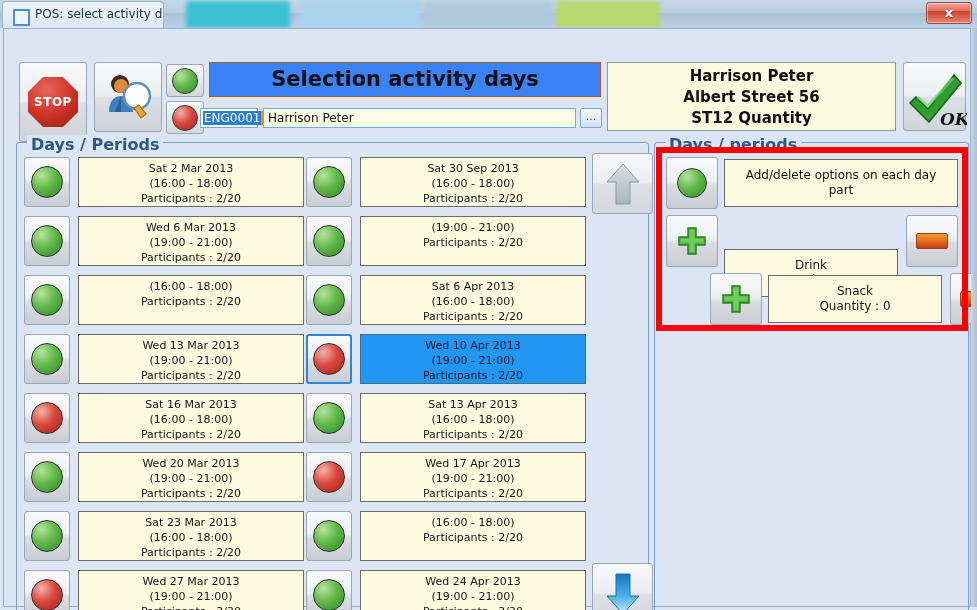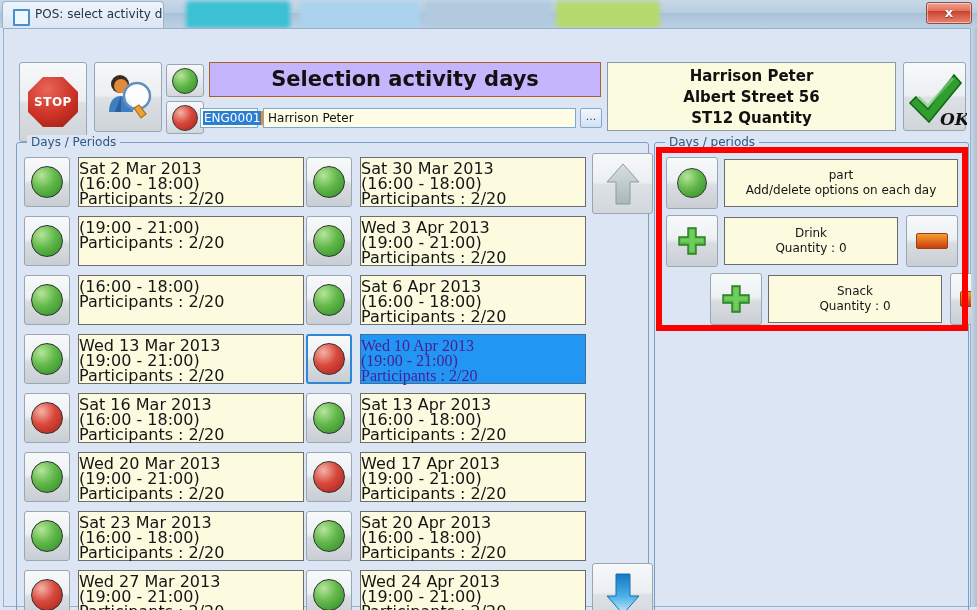--- a/index.html
+++ b/index.html
@@ -123,21 +123,21 @@
     color:#fff; font-size:12px; font-weight:bold;
     text-align:center; line-height:50px;
     letter-spacing:.5px;
     font-family:"DejaVu Sans", sans-serif;
   }
   .lookup-icon { position:absolute; left:50%; top:50%; transform:translate(-50%,-50%); width:54px; height:54px; }
 
   .banner {
     position:absolute; left: 205px; top: 33px;
     width: 392px; height: 35px;
-    background: #c4b5fd;
+    background: #3b82f6;
     border: 1px solid #b05c1f;
     box-sizing:border-box;
     text-align:center;
     font-size: 21px; font-weight: bold; color: #111;
     line-height: 33px;
     font-family: "DejaVu Sans", sans-serif;
   }
 
   .code-field {
     position:absolute; left: 196px; top: 79px;
@@ -201,23 +201,24 @@
     position:absolute;
     border: 1px solid #7a9fc6;
     border-radius: 3px;
     box-sizing: border-box;
     background: transparent;
   }
   .group-label {
     position:absolute; top: -8px; left: 10px;
     background: #dbe5f3;
     padding: 0 4px;
-    font-size: 12px; color: #2b5886;
+    font-size: 16px; color: #2b5886;
     font-family:"DejaVu Sans", sans-serif;
     white-space:nowrap;
+    font-weight:bold;
   }
   #group-left  { left: 12px;  top: 113px; width: 633px; height: 484px; }
   #group-right { left: 650px; top: 113px; width: 315px; height: 484px; }
 
   
   .col { position:absolute; }
   #col1 { left: 20px; top: 124px; }
   #col2 { left: 302px; top: 124px; }
 
   .day-row { position: relative; height: 59px; margin-bottom: 0px; }
@@ -233,30 +234,30 @@
     transform:translate(-50%,-50%);
     width: 30px; height: 30px; border-radius:50%;
     border: 1px solid #333;
   }
   .day-info {
     position:absolute; left: 54px; top: 4px;
     width: 226px; height: 50px;
     background: #fcfbdf;
     border: 1px solid #6c6c6c;
     box-sizing:border-box;
-    font-size: 16px; color:#151515;
+    text-align:center;
+    font-size: 11px; color:#151515;
     line-height: 15px;
     padding-top: 3px;
     font-family:"DejaVu Sans", sans-serif;
   }
   .day-row.selected .day-info {
     background: #2196f3;
-    color: #4c1d95;
+    color: #0f172a;
     border-color: #3f6e96;
-    font-family: Liberation Serif, serif;
   }
   .day-row.selected .day-led-btn {
     border: 2px solid #2d86d6;
   }
 
   
   .arrow-btn {
     position:absolute;
     width: 61px; height: 61px;
     background: linear-gradient(to bottom,#f6f8fa 0%, #eceff2 48%, #dde1e5 52%, #d3d8dd 100%);
@@ -411,20 +412,21 @@
             <div>Sat 2 Mar 2013</div>
             <div>(16:00 - 18:00)</div>
             <div>Participants : 2/20</div>
           </div>
         </div>
         <div class="day-row">
           <div class="day-led-btn">
             <span class="day-led led-green"></span>
           </div>
           <div class="day-info">
+            <div>Wed 6 Mar 2013</div>
             <div>(19:00 - 21:00)</div>
             <div>Participants : 2/20</div>
           </div>
         </div>
         <div class="day-row">
           <div class="day-led-btn">
             <span class="day-led led-green"></span>
           </div>
           <div class="day-info">
             <div>(16:00 - 18:00)</div>
@@ -481,31 +483,30 @@
             <div>Participants : 2/20</div>
           </div>
         </div>
       </div>
     <div class="col" id="col2">
         <div class="day-row">
           <div class="day-led-btn">
             <span class="day-led led-green"></span>
           </div>
           <div class="day-info">
-            <div>Sat 30 Mar 2013</div>
-            <div>(16:00 - 18:00)</div>
-            <div>Participants : 2/20</div>
-          </div>
-        </div>
-        <div class="day-row">
-          <div class="day-led-btn">
-            <span class="day-led led-green"></span>
-          </div>
-          <div class="day-info">
-            <div>Wed 3 Apr 2013</div>
+            <div>Sat 30 Sep 2013</div>
+            <div>(16:00 - 18:00)</div>
+            <div>Participants : 2/20</div>
+          </div>
+        </div>
+        <div class="day-row">
+          <div class="day-led-btn">
+            <span class="day-led led-green"></span>
+          </div>
+          <div class="day-info">
             <div>(19:00 - 21:00)</div>
             <div>Participants : 2/20</div>
           </div>
         </div>
         <div class="day-row">
           <div class="day-led-btn">
             <span class="day-led led-green"></span>
           </div>
           <div class="day-info">
             <div>Sat 6 Apr 2013</div>
@@ -541,21 +542,20 @@
             <div>Wed 17 Apr 2013</div>
             <div>(19:00 - 21:00)</div>
             <div>Participants : 2/20</div>
           </div>
         </div>
         <div class="day-row">
           <div class="day-led-btn">
             <span class="day-led led-green"></span>
           </div>
           <div class="day-info">
-            <div>Sat 20 Apr 2013</div>
             <div>(16:00 - 18:00)</div>
             <div>Participants : 2/20</div>
           </div>
         </div>
         <div class="day-row">
           <div class="day-led-btn">
             <span class="day-led led-green"></span>
           </div>
           <div class="day-info">
             <div>Wed 24 Apr 2013</div>
@@ -588,32 +588,32 @@
         <path d="M10 1 L24 1 L24 23 L33 23 L17 41 L1 23 L10 23 Z" fill="url(#gdn)" stroke="#1b6fa8" stroke-width="1"></path>
       </svg>
     </div>
 
     <div id="options-panel">
         <div class="opt-row" style="left: 662px; top: 128px; width: 292px; height: 52px;">
           <div class="opt-btn" style="left: 0px;">
             <span class="led led-green" style="width: 28px; height: 28px;"></span>
           </div>
           <div class="opt-info" style="left: 58px; width: 234px;">
+            <div>Add/delete options on each day</div>
             <div>part</div>
-            <div>Add/delete options on each day</div>
           </div>
         </div>
         <div class="opt-row" style="left: 662px; top: 186px; width: 292px; height: 52px;">
           <div class="opt-btn" style="left: 0px;">
             <svg class="plus-glyph" viewBox="0 0 30 30">
               <path d="M11 2 H19 V11 H28 V19 H19 V28 H11 V19 H2 V11 H11 Z" fill="#4fbb3c" stroke="#2a7d1e" stroke-width="1.4"></path>
               <path d="M12.5 3.5 H17.5 V12.5 H26.5 V16.5 H17.5 V26 H12.5 V16.5 H3.5 V12.5 H12.5 Z" fill="#8fd97f" opacity=".55"></path>
             </svg>
           </div>
-          <div class="opt-info" style="left: 58px; width: 174px;">
+          <div class="opt-info" style="left: 58px; width: 174px; margin-top: 32px;">
             <div>Drink</div>
             <div>Quantity : 0</div>
           </div>
           <div class="opt-btn" style="left: 240px;">
             <span class="minus-glyph"></span>
           </div>
         </div>
         <div class="opt-row" style="left: 662px; top: 244px; width: 292px; height: 52px; margin-left: 44px;">
           <div class="opt-btn" style="left: 0px;">
             <svg class="plus-glyph" viewBox="0 0 30 30">

